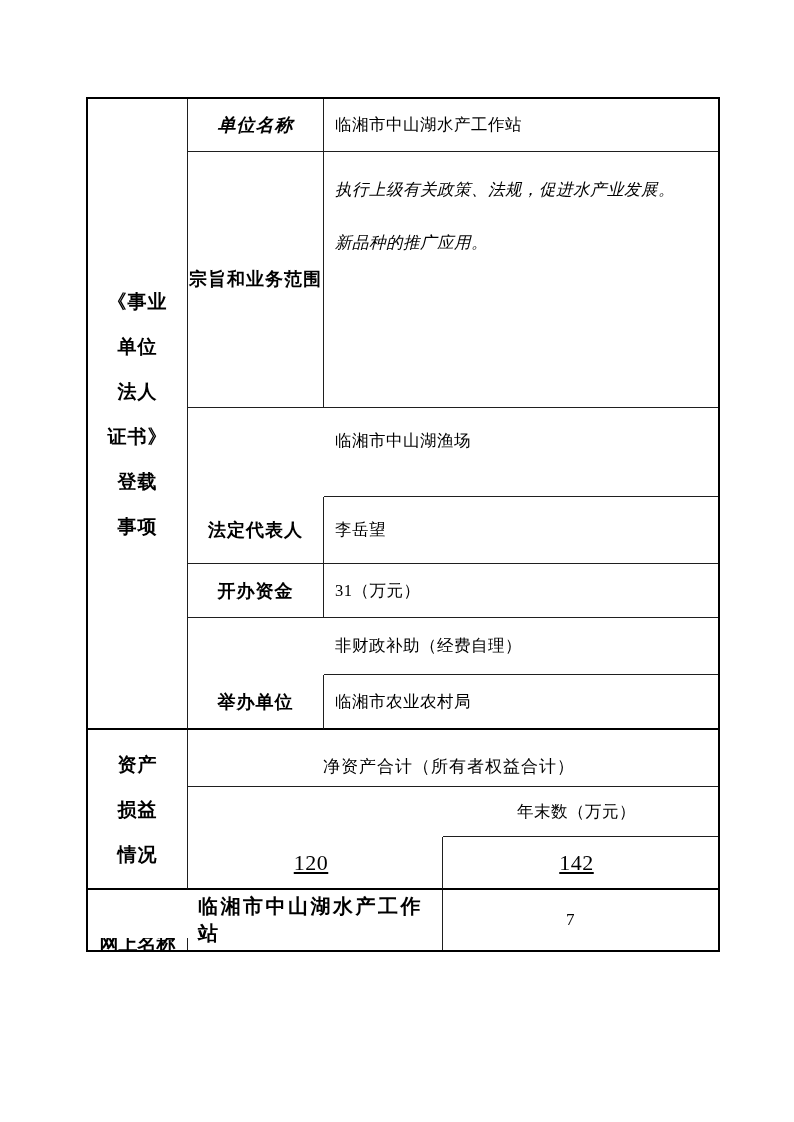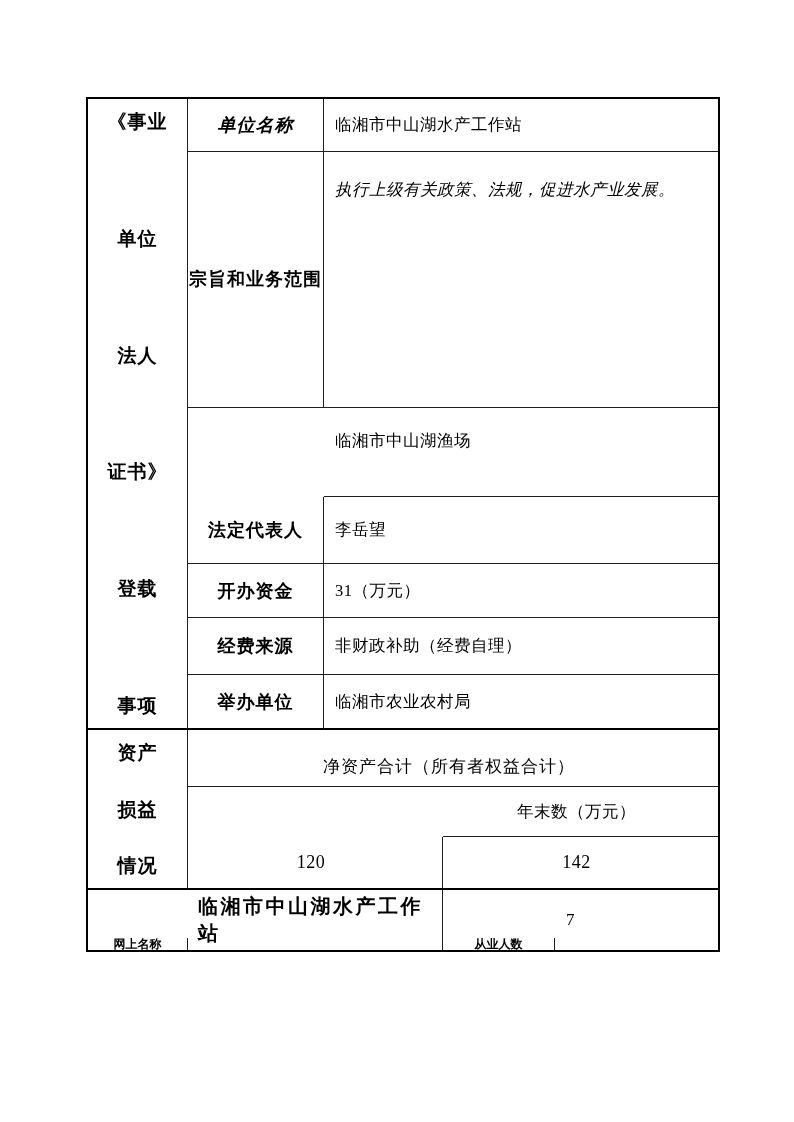--- a/index.html
+++ b/index.html
@@ -40,21 +40,21 @@
   }
   .value {
     justify-content: flex-start;
     padding-left: 11px;
     padding-right: 8px;
     font-size: 16.5px;
     letter-spacing: 0.5px;
   }
   .side {
     flex-direction: column;
-    justify-content: space-between;
+    justify-content: center;
     font-weight: bold;
     font-size: 19px;
     line-height: 45px;
     letter-spacing: 1px;
     text-align: center;
   }
   .stackedLabel {
     flex-direction: row;
     justify-content: center;
     line-height: 45px;
@@ -62,28 +62,28 @@
   .multiline {
     align-items: flex-start;
     display: block;
     padding-top: 11px;
     line-height: 53px;
     font-style: italic;
   }
   .addressValue { align-items: flex-start; padding-top: 22px; }
   .centerText { justify-content: center; padding-left: 0; text-align: center; }
   .headerSpan { font-size: 17px; letter-spacing: 1px; }
-  .numCell { font-size: 18px; }
+  .numCell { font-size: 22px; text-decoration: underline; }
   .bigBold {
     font-weight: bold;
     font-size: 20px;
     letter-spacing: 2.5px;
     padding-left: 10px;
   }
-  .bottomLabel { font-size: 12px; letter-spacing: 0; margin-top: 48px; }
+  .bottomLabel { font-size: 19px; letter-spacing: 0; margin-top: 48px; }
   .staffValue { font-size: 17px; }
 </style>
 </head>
 <body>
 
 <div class="doc-table">
 
   <div class="cell side thickB" style="grid-row:1/8; grid-column:1/2;">
     <span>《事业</span>
     <span>单位</span>
@@ -95,47 +95,46 @@
 
   <div class="cell label" style="grid-row:1; grid-column:2;font-style:italic;">单位名称</div>
   <div class="cell value noR" style="grid-row:1; grid-column:3/6;">临湘市中山湖水产工作站</div>
 
   <div class="cell label stackedLabel" style="grid-row:2; grid-column:2;">
     <span>宗旨和</span>
     <span>业务范围</span>
   </div>
   <div class="cell value multiline noR" style="grid-row:2; grid-column:3/6;">
     <div>执行上级有关政策、法规，促进水产业发展。</div>
+    <div>新品种的推广应用。</div>
   </div>
 
   <div class="cell label" style="grid-row:4; grid-column:2;">法定代表人</div>
 
   <div class="cell value addressValue noR" style="grid-row:3; grid-column:3/6;">临湘市中山湖渔场</div>
   <div class="cell value noR" style="grid-row:4; grid-column:3/6;">李岳望</div>
 
   <div class="cell label" style="grid-row:5; grid-column:2;">开办资金</div>
   <div class="cell value noR" style="grid-row:5; grid-column:3/6;">31（万元）</div>
 
-  <div class="cell label" style="grid-row:6; grid-column:2;">经费来源</div>
   <div class="cell label thickB" style="grid-row:7; grid-column:2;">举办单位</div>
 
   <div class="cell value noR" style="grid-row:6; grid-column:3/6;">非财政补助（经费自理）</div>
   <div class="cell value thickB noR" style="grid-row:7; grid-column:3/6;">临湘市农业农村局</div>
 
   <div class="cell side thickB" style="grid-row:8/11; grid-column:1/2;">
     <span>资产</span>
     <span>损益</span>
     <span>情况</span>
   </div>
 
   <div class="cell value centerText headerSpan noR" style="grid-row:8; grid-column:2/6;margin-top:17px;">净资产合计（所有者权益合计）</div>
 
   <div class="cell value centerText noR" style="grid-row:9; grid-column:4/6;">年末数（万元）</div>
 
   <div class="cell value centerText numCell thickB" style="grid-row:10; grid-column:2/4;">120</div>
   <div class="cell value centerText numCell thickB noR" style="grid-row:10; grid-column:4/6;">142</div>
 
   <div class="cell label bottomLabel noB" style="grid-row:11; grid-column:1;">网上名称</div>
   <div class="cell value bigBold noB" style="grid-row:11; grid-column:2/4;">临湘市中山湖水产工作站</div>
-  <div class="cell label bottomLabel noB" style="grid-row:11; grid-column:4;">从业人数</div>
   <div class="cell value staffValue noR noB" style="grid-row:11; grid-column:5;">7</div>
 
 </div>
 
 </body></html>

